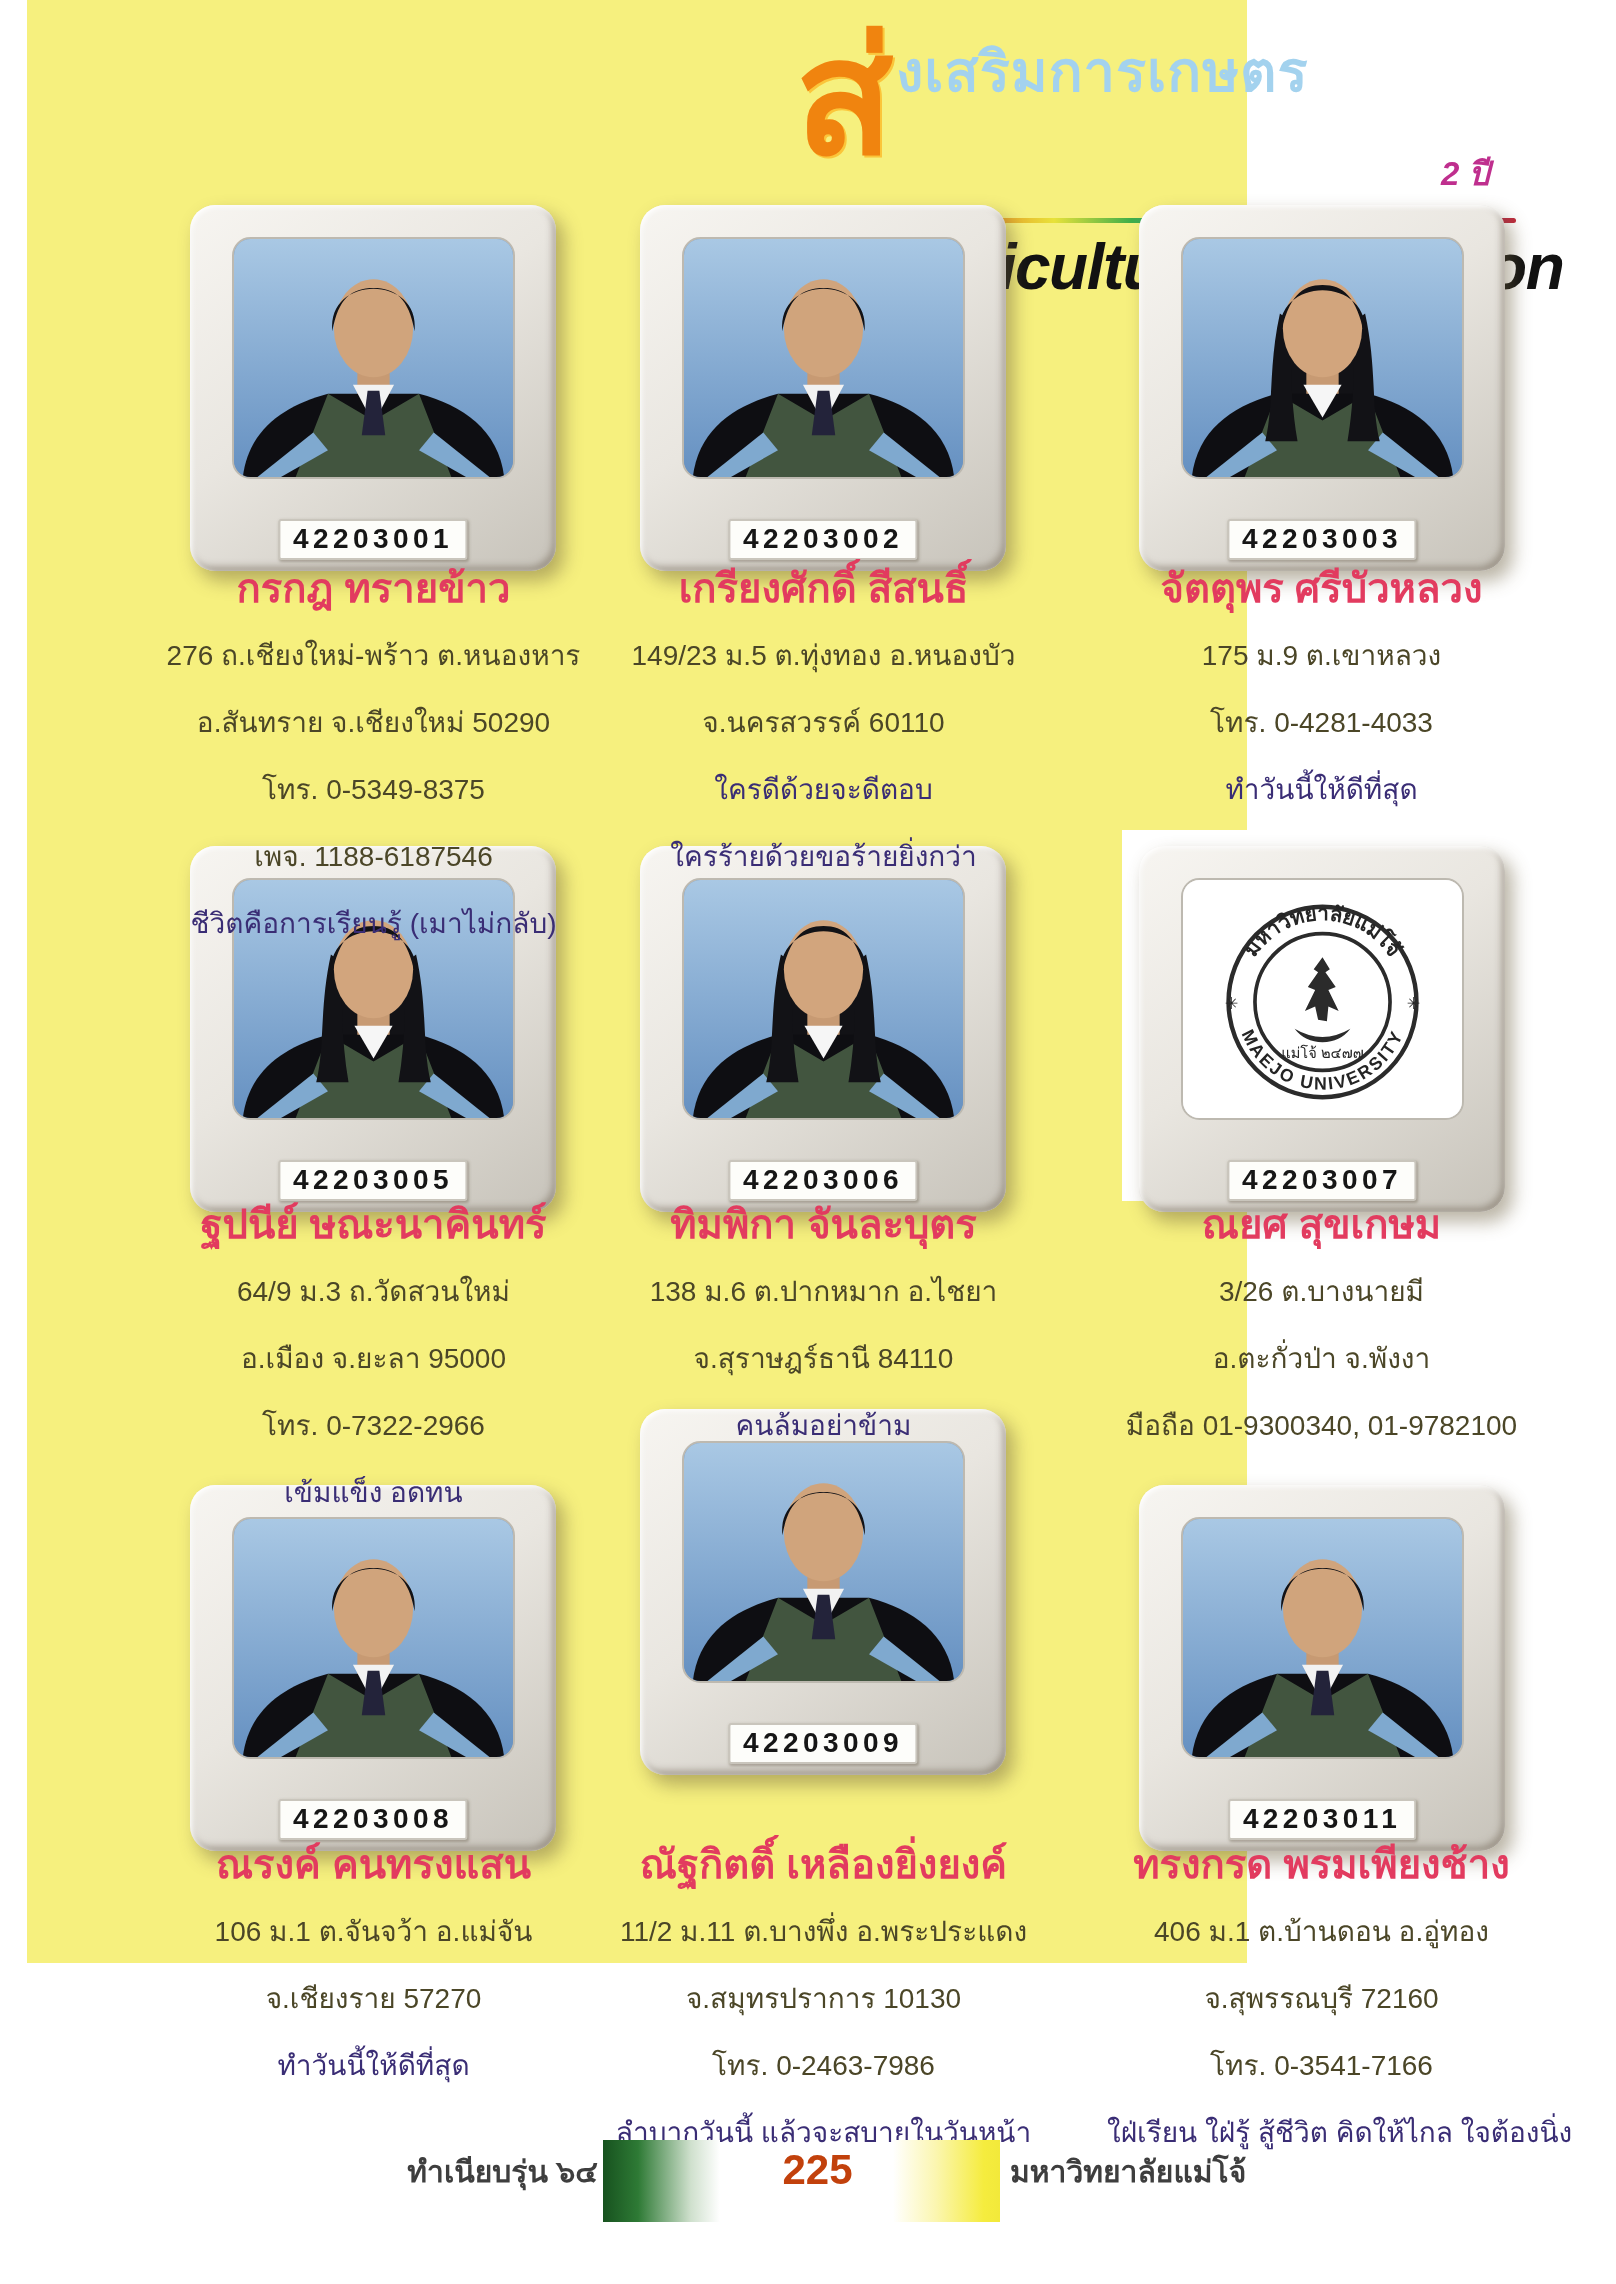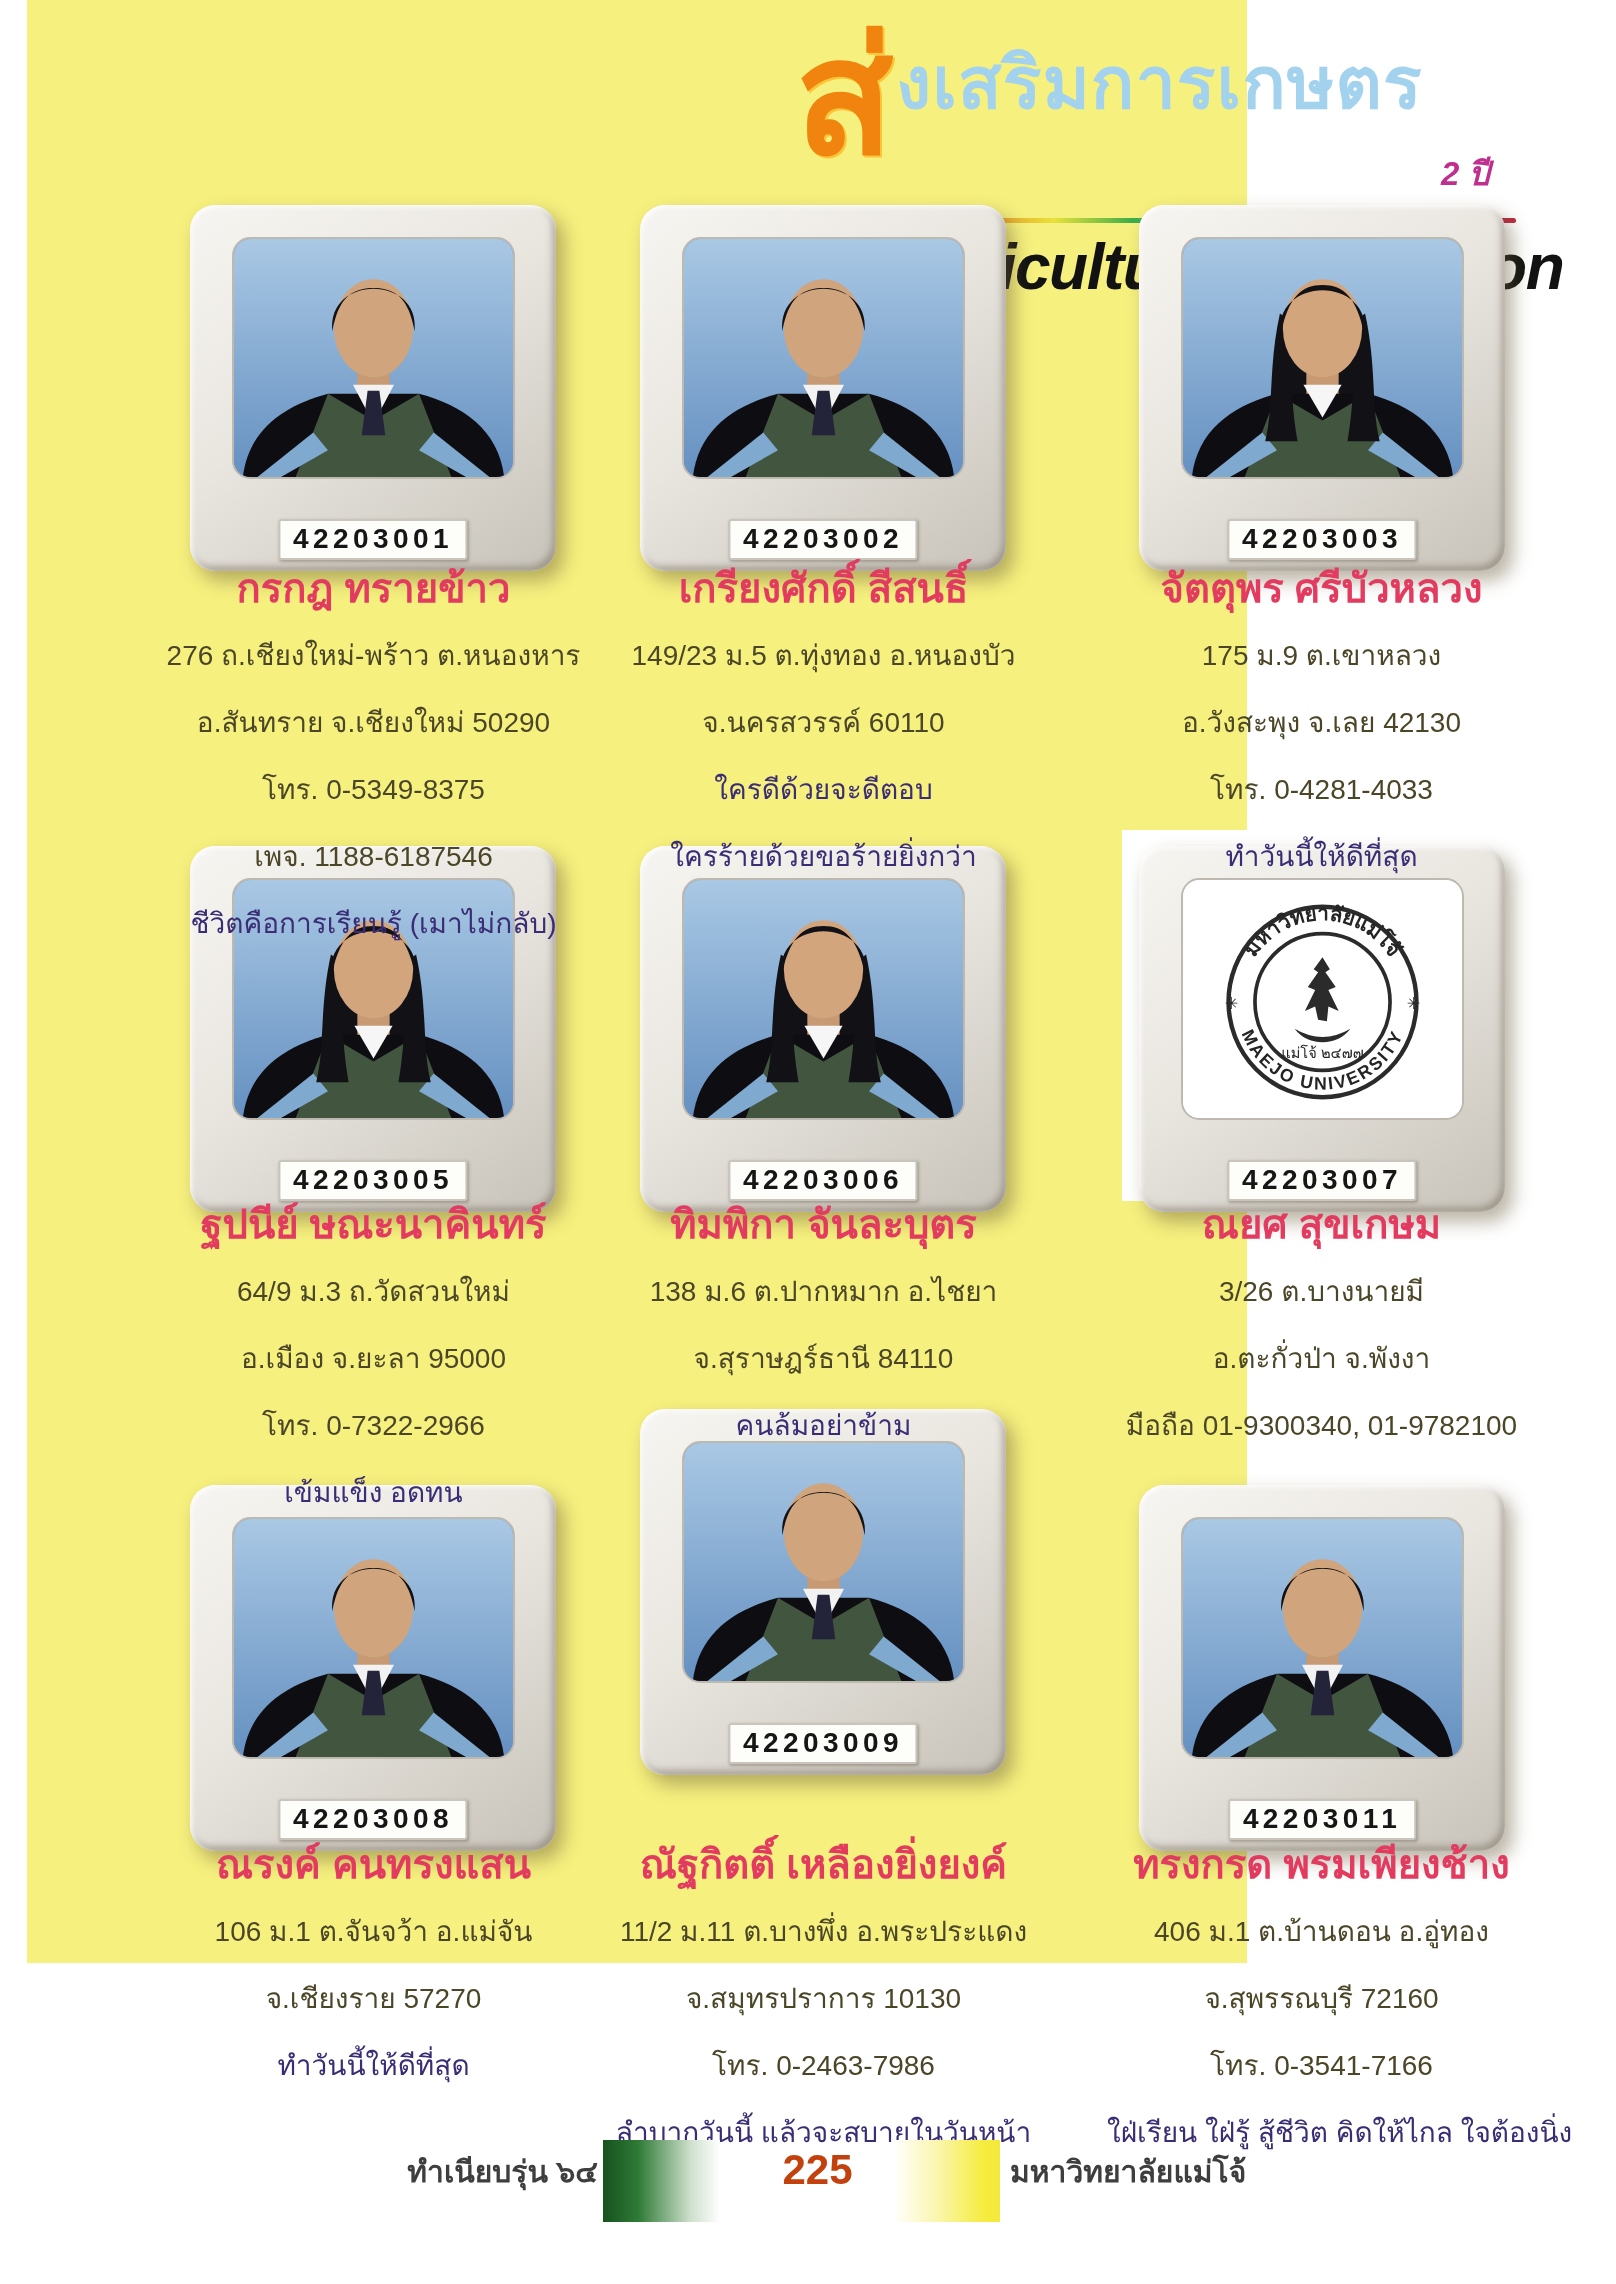--- a/index.html
+++ b/index.html
@@ -10,21 +10,21 @@
   }
   
   .bg-yellow{position:absolute;left:27px;top:0;width:1220px;height:1963px;background:#f6f07e;}
   .bg-notch{position:absolute;left:1122px;top:830px;width:494px;height:371px;background:#ffffff;}
   
   .th-prefix{
     position:absolute;left:795px;top:8.8px;font-size:161px;line-height:1.1;font-weight:700;
     color:#f0840f;text-shadow:2px 2px 0 #fbc53a;
   }
   .th-main{
-    position:absolute;left:896px;top:33px;font-size:72px;line-height:1.4;font-weight:700;
+    position:absolute;left:896px;top:33px;font-size:56px;line-height:1.4;font-weight:700;
     color:#a3d2ee;white-space:nowrap;letter-spacing:1px;
   }
   .th-years{
     position:absolute;left:1441px;top:147px;font-size:33px;font-weight:700;font-style:italic;
     color:#bf2f8e;white-space:nowrap;
   }
   .rainbow{
     position:absolute;left:900px;top:218px;width:616px;height:5.4px;border-radius:2.9px;
     background:linear-gradient(90deg,#d93a2b,#e88923,#e8e23a,#3fae49,#2a9aa8,#2a7dc4,#3a3a8c,#8c2a7d,#c02a3a);
   }
@@ -283,21 +283,20 @@
   <div class="s-line">149/23 ม.5 ต.ทุ่งทอง อ.หนองบัว</div>
   <div class="s-line">จ.นครสวรรค์ 60110</div>
 
   <div class="s-motto">ใครดีด้วยจะดีตอบ</div>
   <div class="s-motto">ใครร้ายด้วยขอร้ายยิ่งกว่า</div>
 </div>
 
 <div class="info" style="left:1107px;top:555px">
   <div class="s-name">จัตตุพร ศรีบัวหลวง</div>
   <div class="s-line">175 ม.9 ต.เขาหลวง</div>
-  <div class="s-line">อ.วังสะพุง จ.เลย 42130</div>
   <div class="s-line">โทร. 0-4281-4033</div>
 
   <div class="s-motto">ทำวันนี้ให้ดีที่สุด</div>
 
 </div>
 
 <div class="info" style="left:159px;top:1191px">
   <div class="s-name">ฐปนีย์ ษณะนาคินทร์</div>
   <div class="s-line">64/9 ม.3 ถ.วัดสวนใหม่</div>
   <div class="s-line">อ.เมือง จ.ยะลา 95000</div>

